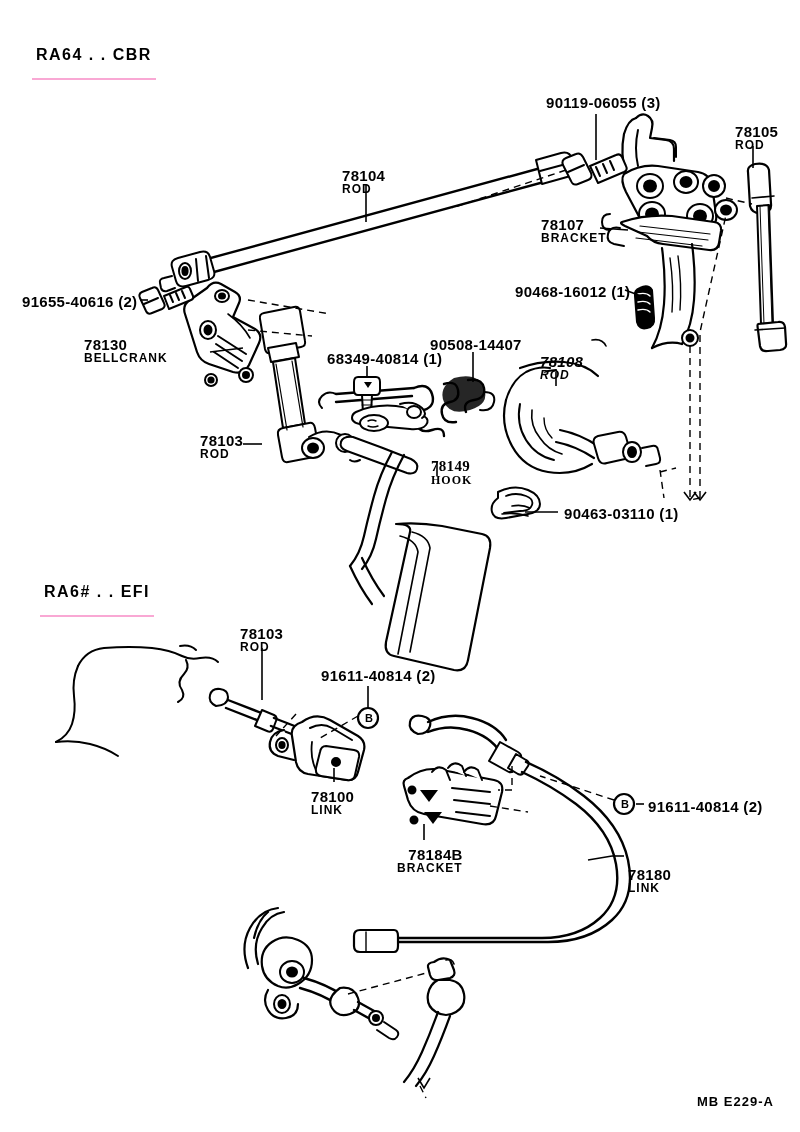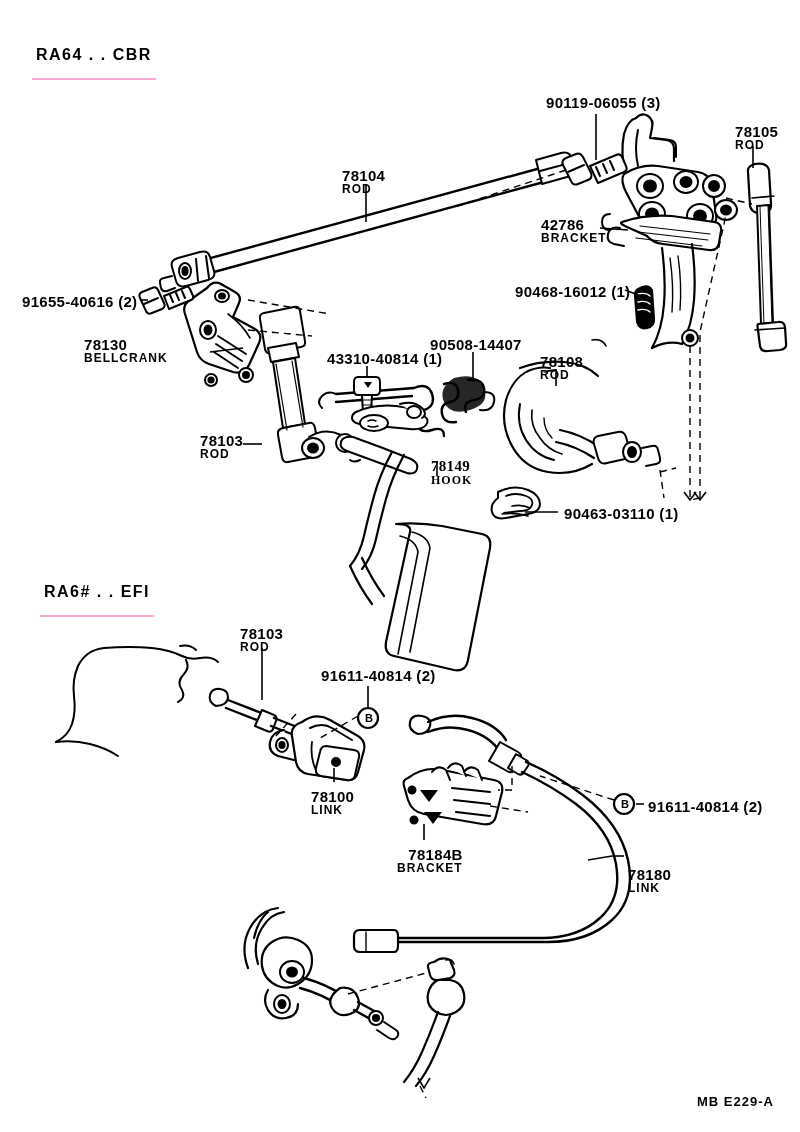--- a/index.html
+++ b/index.html
@@ -365,21 +365,21 @@
     <span class="num">78105</span>
     <span class="sub">ROD</span>
   </div>
 
   <div class="lbl" style="left:342px;top:168px;">
     <span class="num">78104</span>
     <span class="sub">ROD</span>
   </div>
 
   <div class="lbl" style="left:541px;top:217px;">
-    <span class="num">42786</span>
+    <span class="num">78107</span>
     <span class="sub">BRACKET</span>
   </div>
 
   <div class="lbl" style="left:515px;top:284px;">
     <span class="num">90468-16012 (1)</span>
   </div>
 
   <div class="lbl" style="left:22px;top:294px;">
     <span class="num">91655-40616 (2)</span>
   </div>
@@ -387,24 +387,24 @@
   <div class="lbl" style="left:84px;top:337px;">
     <span class="num">78130</span>
     <span class="sub">BELLCRANK</span>
   </div>
 
   <div class="lbl" style="left:430px;top:337px;">
     <span class="num">90508-14407</span>
   </div>
 
   <div class="lbl" style="left:327px;top:351px;">
-    <span class="num">43310-40814 (1)</span>
-  </div>
-
-  <div class="lbl" style="left:540px;top:354px;">
+    <span class="num">68349-40814 (1)</span>
+  </div>
+
+  <div class="lbl" style="left:540px;top:354px;font-style:italic;">
     <span class="num">78108</span>
     <span class="sub">ROD</span>
   </div>
 
   <div class="lbl" style="left:200px;top:433px;">
     <span class="num">78103</span>
     <span class="sub">ROD</span>
   </div>
 
   <div class="lbl" style="left:431px;top:459px;font-family:Liberation Serif, serif;">

